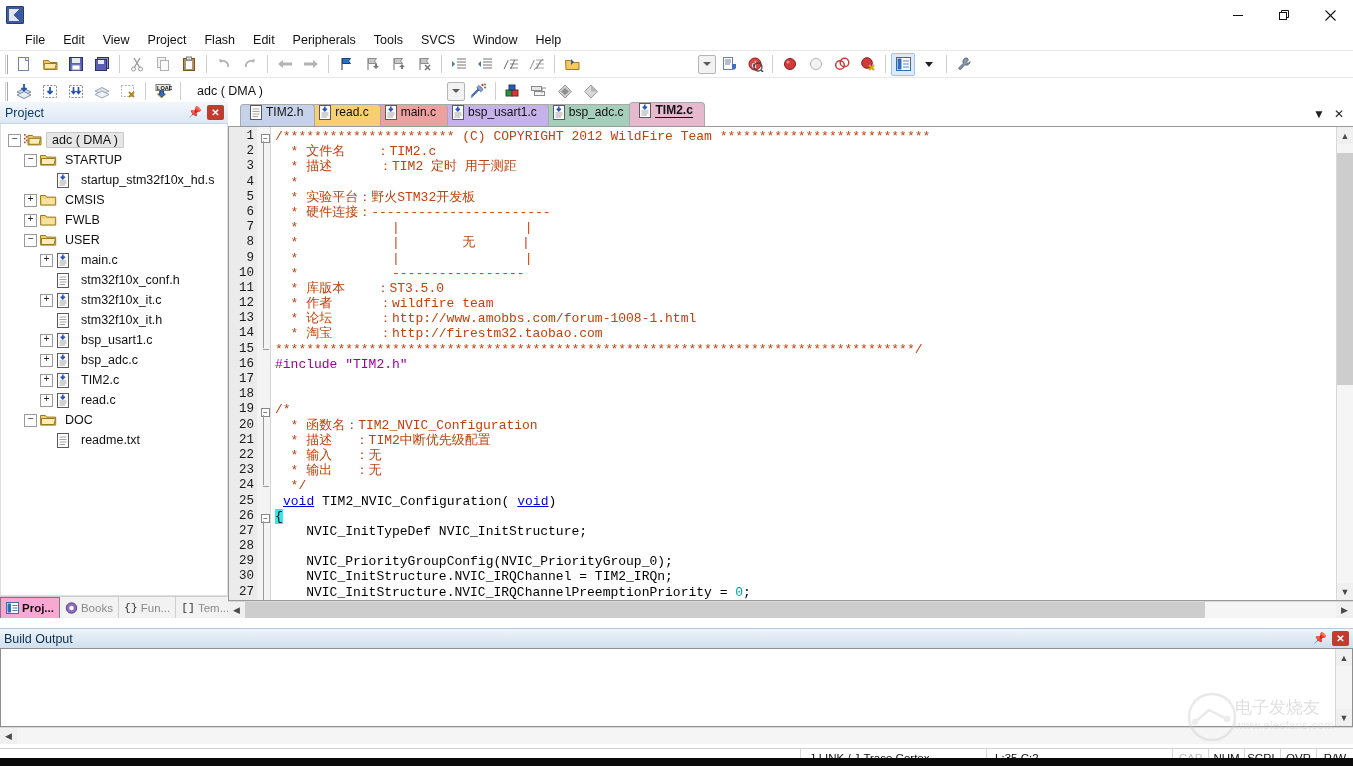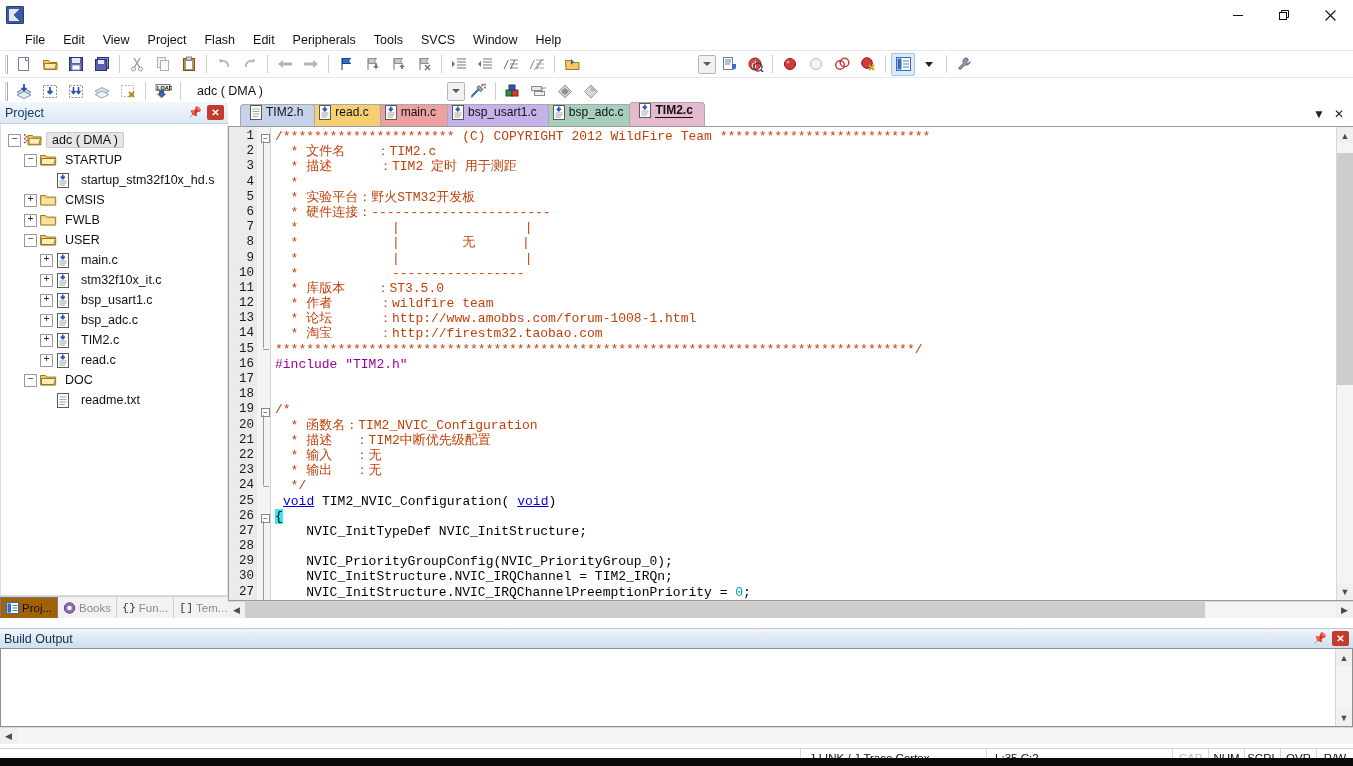--- a/index.html
+++ b/index.html
@@ -109,21 +109,21 @@
   .ficon { width:17px; height:15px; flex:0 0 17px; margin-right:5px; }
   .tlabel { padding:0 3px; }
   .tlabel.sel { background:#e6e6e6; border:1px solid #c8c8c8; padding:0 5px; border-radius:1px;}
 
   .pane-tabs {
     height:22px; display:flex; align-items:stretch; background:#f2f2f2;
     border-top:1px solid #cfcfcf; font-size:11.5px;
   }
   .ptab { display:flex; align-items:center; gap:3px; padding:0 5px; color:#8a8a8a;
           border-right:1px solid #cfcfcf; background:#f2f2f2; }
-  .ptab.active { background:#a16207; color:#111; border:1px solid #7a7a7a; border-bottom:none; }
+  .ptab.active { background:#f9a8d4; color:#111; border:1px solid #7a7a7a; border-bottom:none;font-weight:bold; }
 
   
   .editorwrap { flex:1; display:flex; flex-direction:column; min-width:0; position:relative; }
   .tabbar {
     height:24px; display:flex; align-items:flex-end; background:#ffffff;
     padding-left:12px; position:relative;
   }
   .etab {
     height:22px; display:flex; align-items:flex-start; gap:5px;
     padding:0 11px 0 8px; font-size:12px; color:#111; margin-right:-6px;
@@ -660,31 +660,57 @@
                 <g stroke="#9a9a9a" stroke-width="0.9">
                   <line x1="3.5" y1="8" x2="10.5" y2="8"></line>
                   <line x1="3.5" y1="10" x2="10.5" y2="10"></line>
                   <line x1="3.5" y1="12" x2="9" y2="12"></line>
                 </g>
                 <path d="M6.8 1.5 v4 M4.8 3.6 L6.8 5.8 L8.8 3.6" stroke="#2a55c8" stroke-width="1.6" fill="none"></path>
               </svg></span>
             <span class="tlabel">main.c</span>
           </div>
           <div class="tnode" style="padding-left: 36px;">
+            <span class="tw blank"></span>
+            <span class="ficon"><svg width="14" height="15">
+                <rect x="1.5" y="0.5" width="11" height="14" fill="#fff" stroke="#5a5a5a"></rect>
+                <g stroke="#9a9a9a" stroke-width="0.9">
+                  <line x1="3.5" y1="4" x2="10.5" y2="4"></line>
+                  <line x1="3.5" y1="6.5" x2="10.5" y2="6.5"></line>
+                  <line x1="3.5" y1="9" x2="10.5" y2="9"></line>
+                  <line x1="3.5" y1="11.5" x2="9" y2="11.5"></line>
+                </g>
+              </svg></span>
+            <span class="tlabel">stm32f10x_conf.h</span>
+          </div>
+          <div class="tnode" style="padding-left: 36px;">
             <span class="tw">+</span>
             <span class="ficon"><svg width="14" height="15">
                 <rect x="1.5" y="0.5" width="11" height="14" fill="#fff" stroke="#5a5a5a"></rect>
                 <g stroke="#9a9a9a" stroke-width="0.9">
                   <line x1="3.5" y1="8" x2="10.5" y2="8"></line>
                   <line x1="3.5" y1="10" x2="10.5" y2="10"></line>
                   <line x1="3.5" y1="12" x2="9" y2="12"></line>
                 </g>
                 <path d="M6.8 1.5 v4 M4.8 3.6 L6.8 5.8 L8.8 3.6" stroke="#2a55c8" stroke-width="1.6" fill="none"></path>
               </svg></span>
             <span class="tlabel">stm32f10x_it.c</span>
+          </div>
+          <div class="tnode" style="padding-left: 36px;">
+            <span class="tw blank"></span>
+            <span class="ficon"><svg width="14" height="15">
+                <rect x="1.5" y="0.5" width="11" height="14" fill="#fff" stroke="#5a5a5a"></rect>
+                <g stroke="#9a9a9a" stroke-width="0.9">
+                  <line x1="3.5" y1="4" x2="10.5" y2="4"></line>
+                  <line x1="3.5" y1="6.5" x2="10.5" y2="6.5"></line>
+                  <line x1="3.5" y1="9" x2="10.5" y2="9"></line>
+                  <line x1="3.5" y1="11.5" x2="9" y2="11.5"></line>
+                </g>
+              </svg></span>
+            <span class="tlabel">stm32f10x_it.h</span>
           </div>
           <div class="tnode" style="padding-left: 36px;">
             <span class="tw">+</span>
             <span class="ficon"><svg width="14" height="15">
                 <rect x="1.5" y="0.5" width="11" height="14" fill="#fff" stroke="#5a5a5a"></rect>
                 <g stroke="#9a9a9a" stroke-width="0.9">
                   <line x1="3.5" y1="8" x2="10.5" y2="8"></line>
                   <line x1="3.5" y1="10" x2="10.5" y2="10"></line>
                   <line x1="3.5" y1="12" x2="9" y2="12"></line>
                 </g>
@@ -946,20 +972,30 @@
         <div class="sb-track"></div>
         <div class="sb-arrow">▼</div>
       </div>
     </div>
     <div class="hscrollrow">
       <div class="hs-arrow">◀</div>
       <div class="hs-track"></div>
     </div>
   </div>
 
+  <div class="watermark">
+    <svg width="58" height="50" style="position:absolute;left:0;top:4px;">
+      <circle cx="29" cy="25" r="23" fill="none" stroke="#cfcfcf" stroke-width="2.5"></circle>
+      <path d="M12 30 L26 18 L44 27" fill="none" stroke="#cfcfcf" stroke-width="2.5"></path>
+      <circle cx="12" cy="30" r="3.2" fill="#d8d8d8"></circle>
+      <circle cx="44" cy="27" r="3.2" fill="#d8d8d8"></circle>
+    </svg>
+    <div class="wm-text" style="position:absolute;left:52px;top:8px;">电子发烧友</div>
+    <div class="wm-sub" style="position:absolute;left:52px;top:31px;">www.elecfans.com</div>
+  </div>
 
   <div class="statusbar">
     <div class="st-cell" style="width:820px;border-right:1px solid #d6d6d6;"></div>
     <div class="st-cell" style="width:190px;">J-LINK / J-Trace Cortex</div>
     <div class="st-cell" style="width:190px;">L:35 C:2</div>
     <div class="st-cell st-flag off">CAP</div>
     <div class="st-cell st-flag">NUM</div>
     <div class="st-cell st-flag">SCRL</div>
     <div class="st-cell st-flag">OVR</div>
     <div class="st-cell st-flag" style="border-right:none;">R/W</div>

